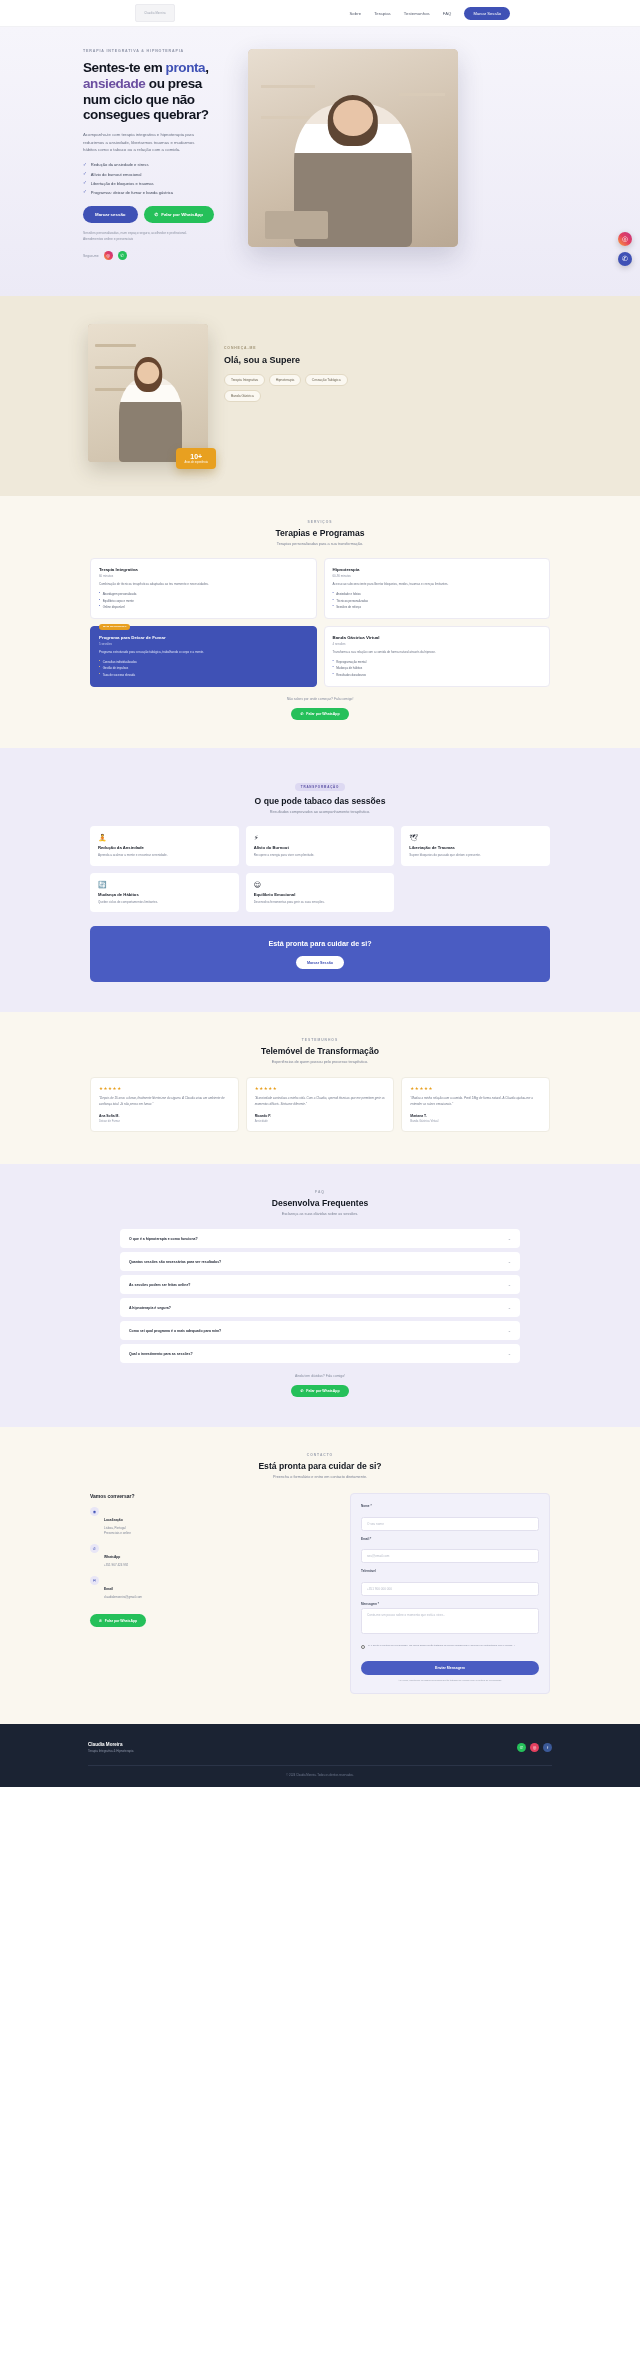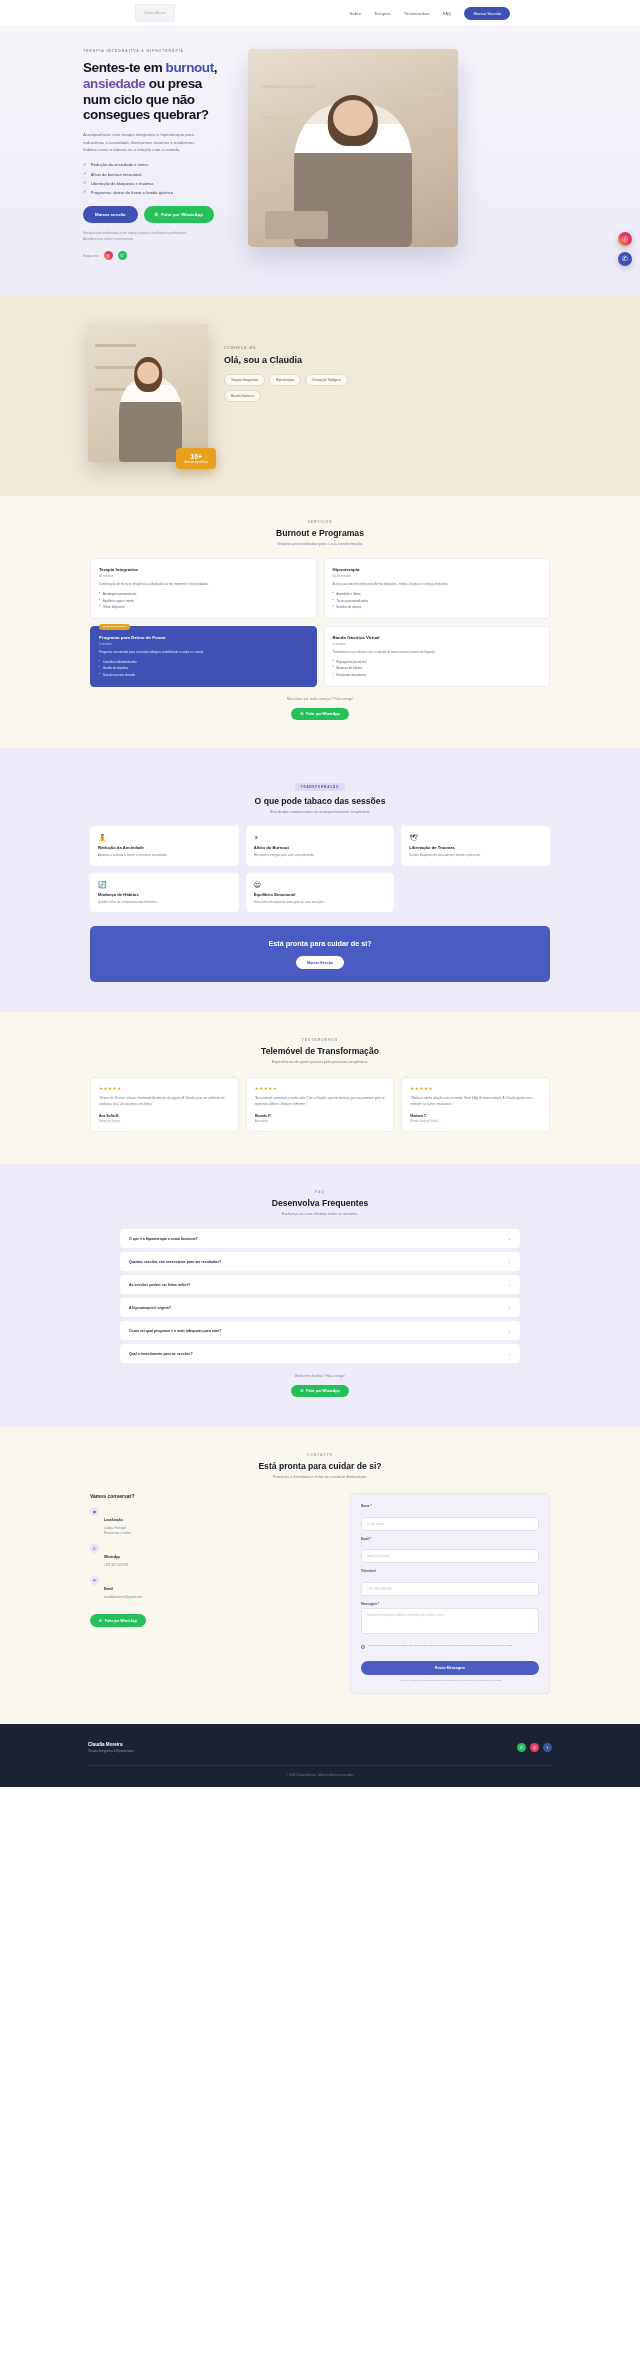--- a/index.html
+++ b/index.html
@@ -228,21 +228,21 @@
   </div>
 
   <div class="rail">
     <div class="rail-btn ig">◎</div>
     <div class="rail-btn wa">✆</div>
   </div>
 
   <section class="hero">
     <div class="hero-left">
       <div class="eyebrow">TERAPIA INTEGRATIVA &amp; HIPNOTERAPIA</div>
-      <h1 class="hero-title"><span>Sentes-te em </span><span class="t-burnout">burnout</span><span>, </span><span class="t-ansiedade">ansiedade</span><span> ou presa num ciclo que não consegues quebrar?</span></h1>
+      <h1 class="hero-title"><span>Sentes-te em </span><span class="t-burnout">pronta</span><span>, </span><span class="t-ansiedade">ansiedade</span><span> ou presa num ciclo que não consegues quebrar?</span></h1>
       <p class="hero-desc">Acompanho-te com terapia integrativa e hipnoterapia para reduzirmos a ansiedade, libertarmos traumas e mudarmos hábitos como o tabaco ou a relação com a comida.</p>
       <div class="checks">
         <div class="check">
             <span class="tick">✓</span>
             <span>Redução da ansiedade e stress</span>
           </div>
         <div class="check">
             <span class="tick">✓</span>
             <span>Alívio do burnout emocional</span>
           </div>
@@ -297,33 +297,33 @@
         <div class="ab-hair"></div>
         <div class="ab-head"></div>
       </div>
       <div class="badge">
         <div class="badge-num">10+</div>
         <div class="badge-txt">Anos de experiência</div>
       </div>
     </div>
     <div class="about-right">
       <div class="about-eyebrow">CONHEÇA-ME</div>
-      <div class="about-title">Olá, sou a Claudia</div>
+      <div class="about-title">Olá, sou a Supere</div>
       <div class="tags">
         <span class="tag">Terapia Integrativa</span>
         <span class="tag">Hipnoterapia</span>
         <span class="tag">Cessação Tabágica</span>
         <span class="tag">Banda Gástrica</span>
       </div>
     </div>
   </section>
 
   <section class="services">
     <div class="sec-eyebrow">SERVIÇOS</div>
-    <div class="sec-title">Burnout e Programas</div>
+    <div class="sec-title">Terapias e Programas</div>
     <div class="sec-sub">Terapias personalizadas para a sua transformação.</div>
     <div class="cards2">
 
       <div class="card">
         <div class="card-h">Terapia Integrativa</div>
         <div class="card-sub">60 minutos</div>
         <div class="card-desc">Combinação de técnicas terapêuticas adaptadas ao teu momento e necessidades.</div>
         <div class="card-list">
           <div class="card-li">
               <span class="dot">•</span>

